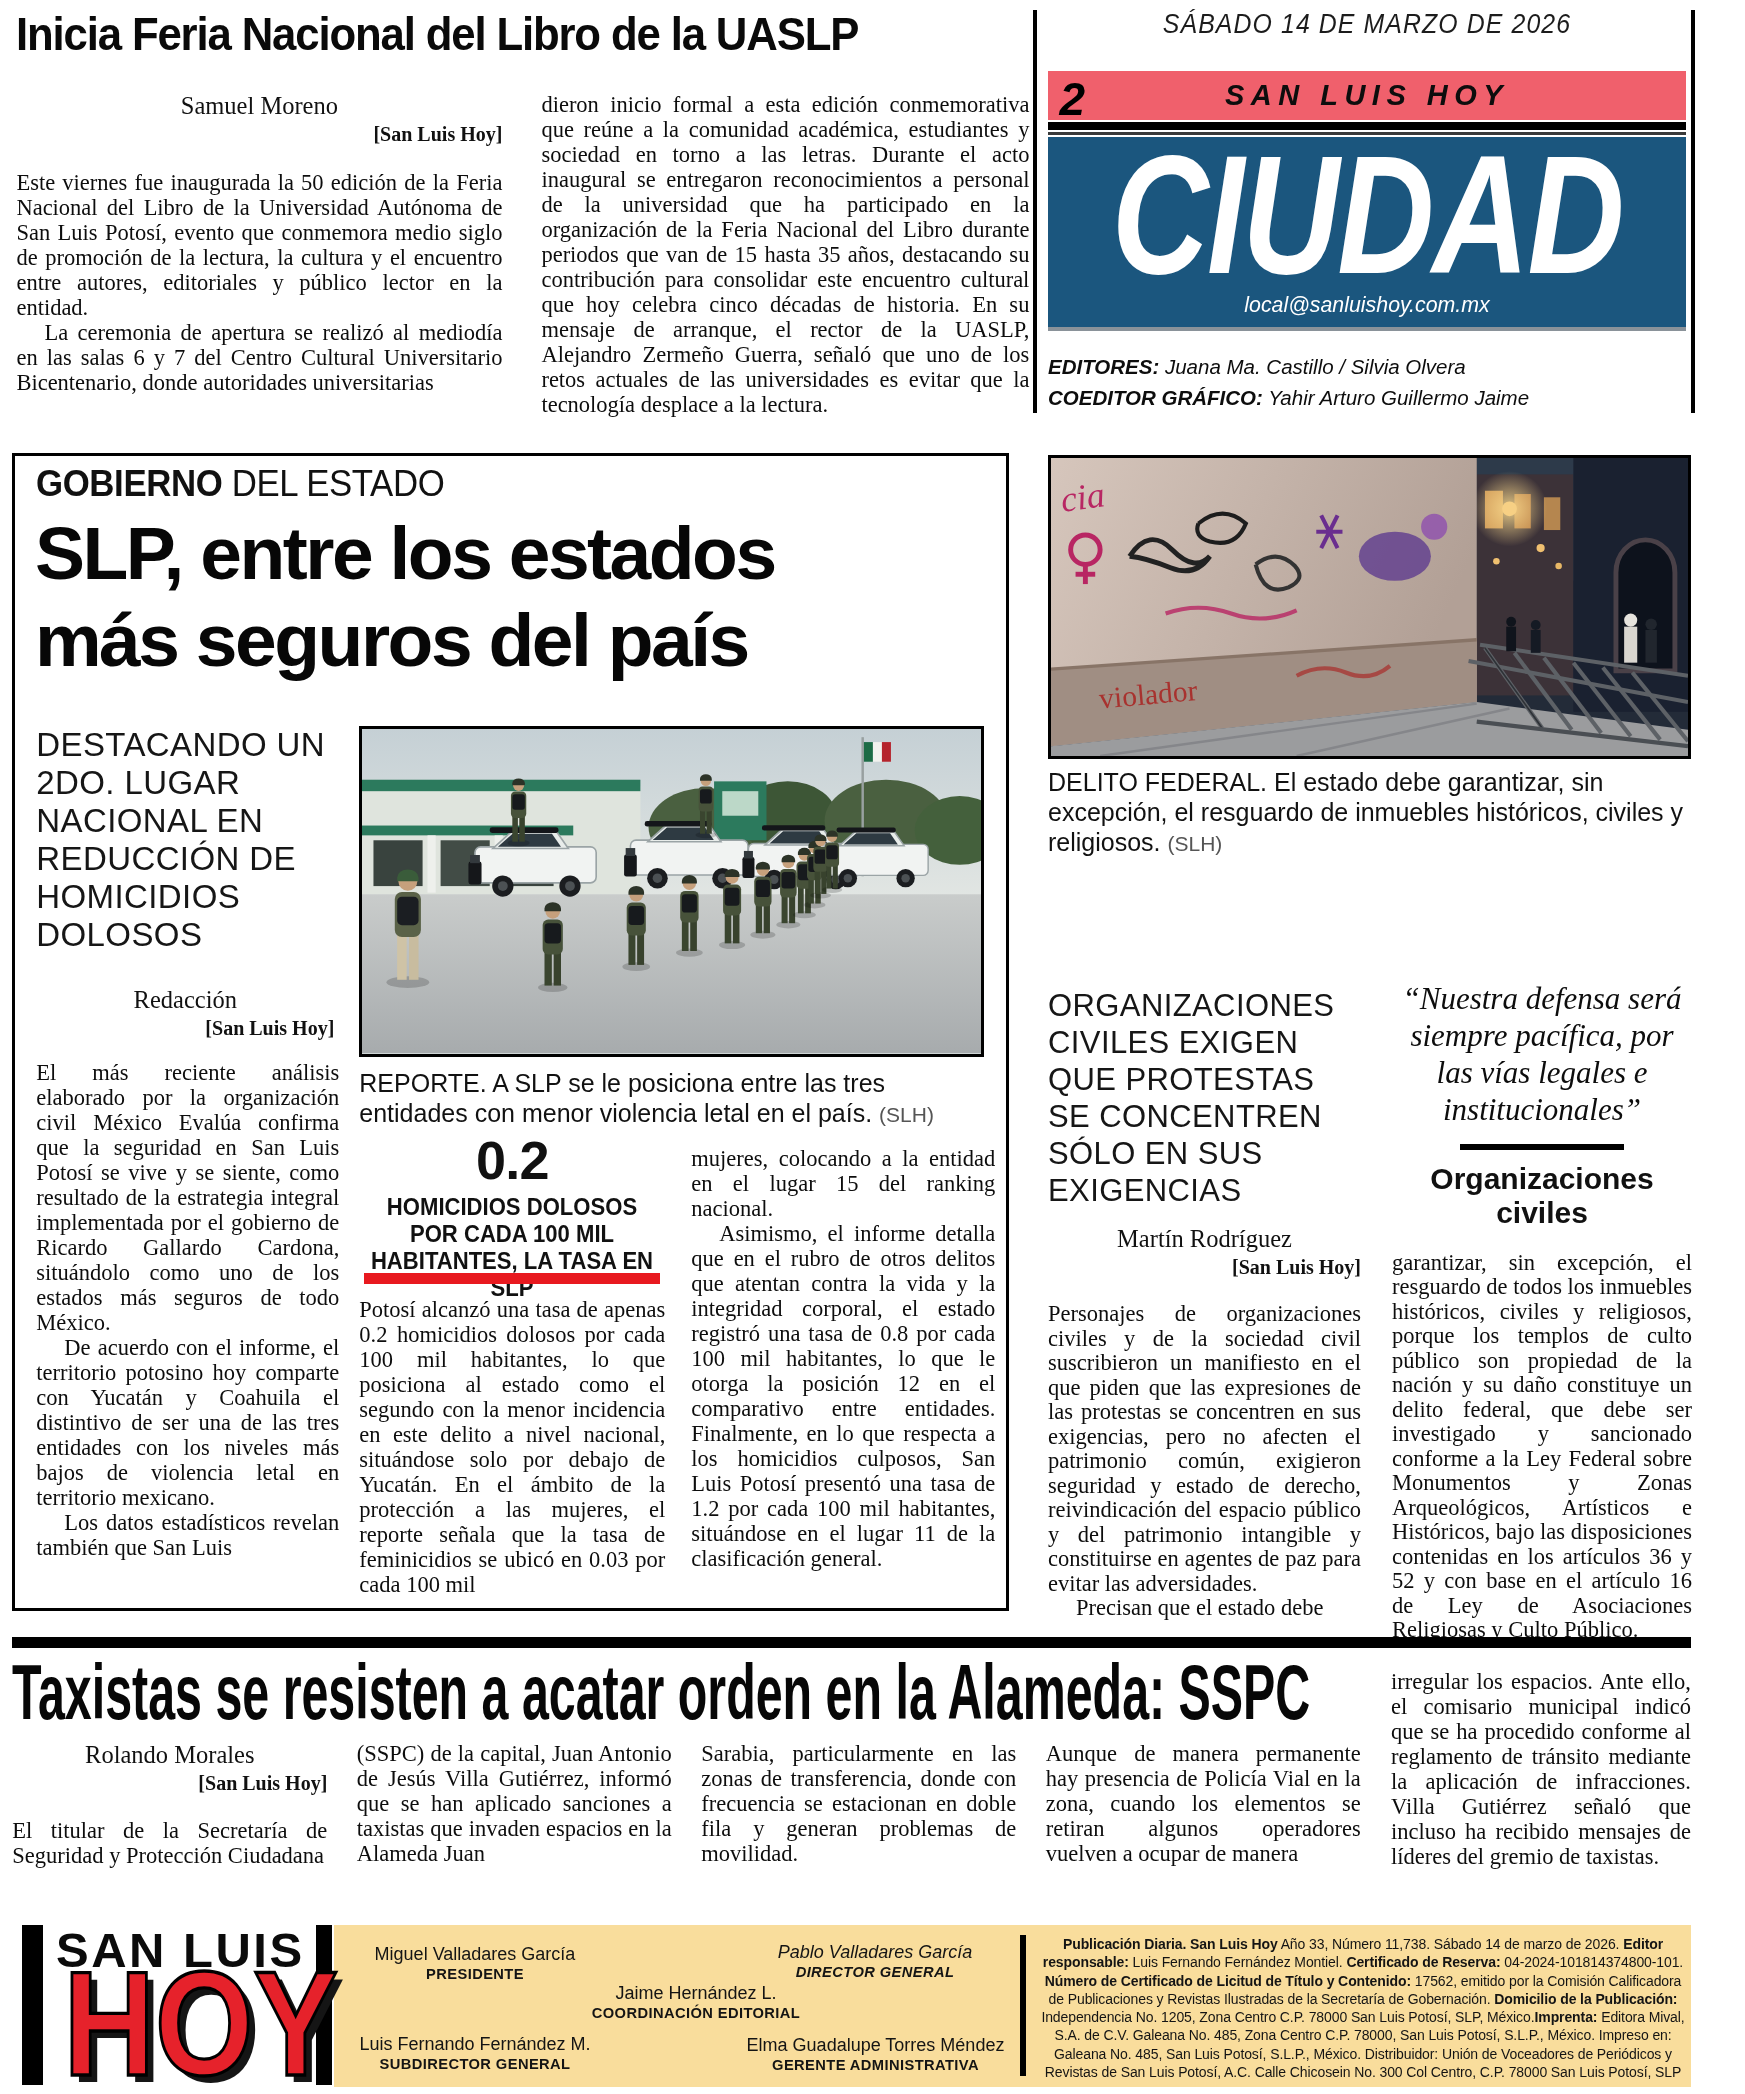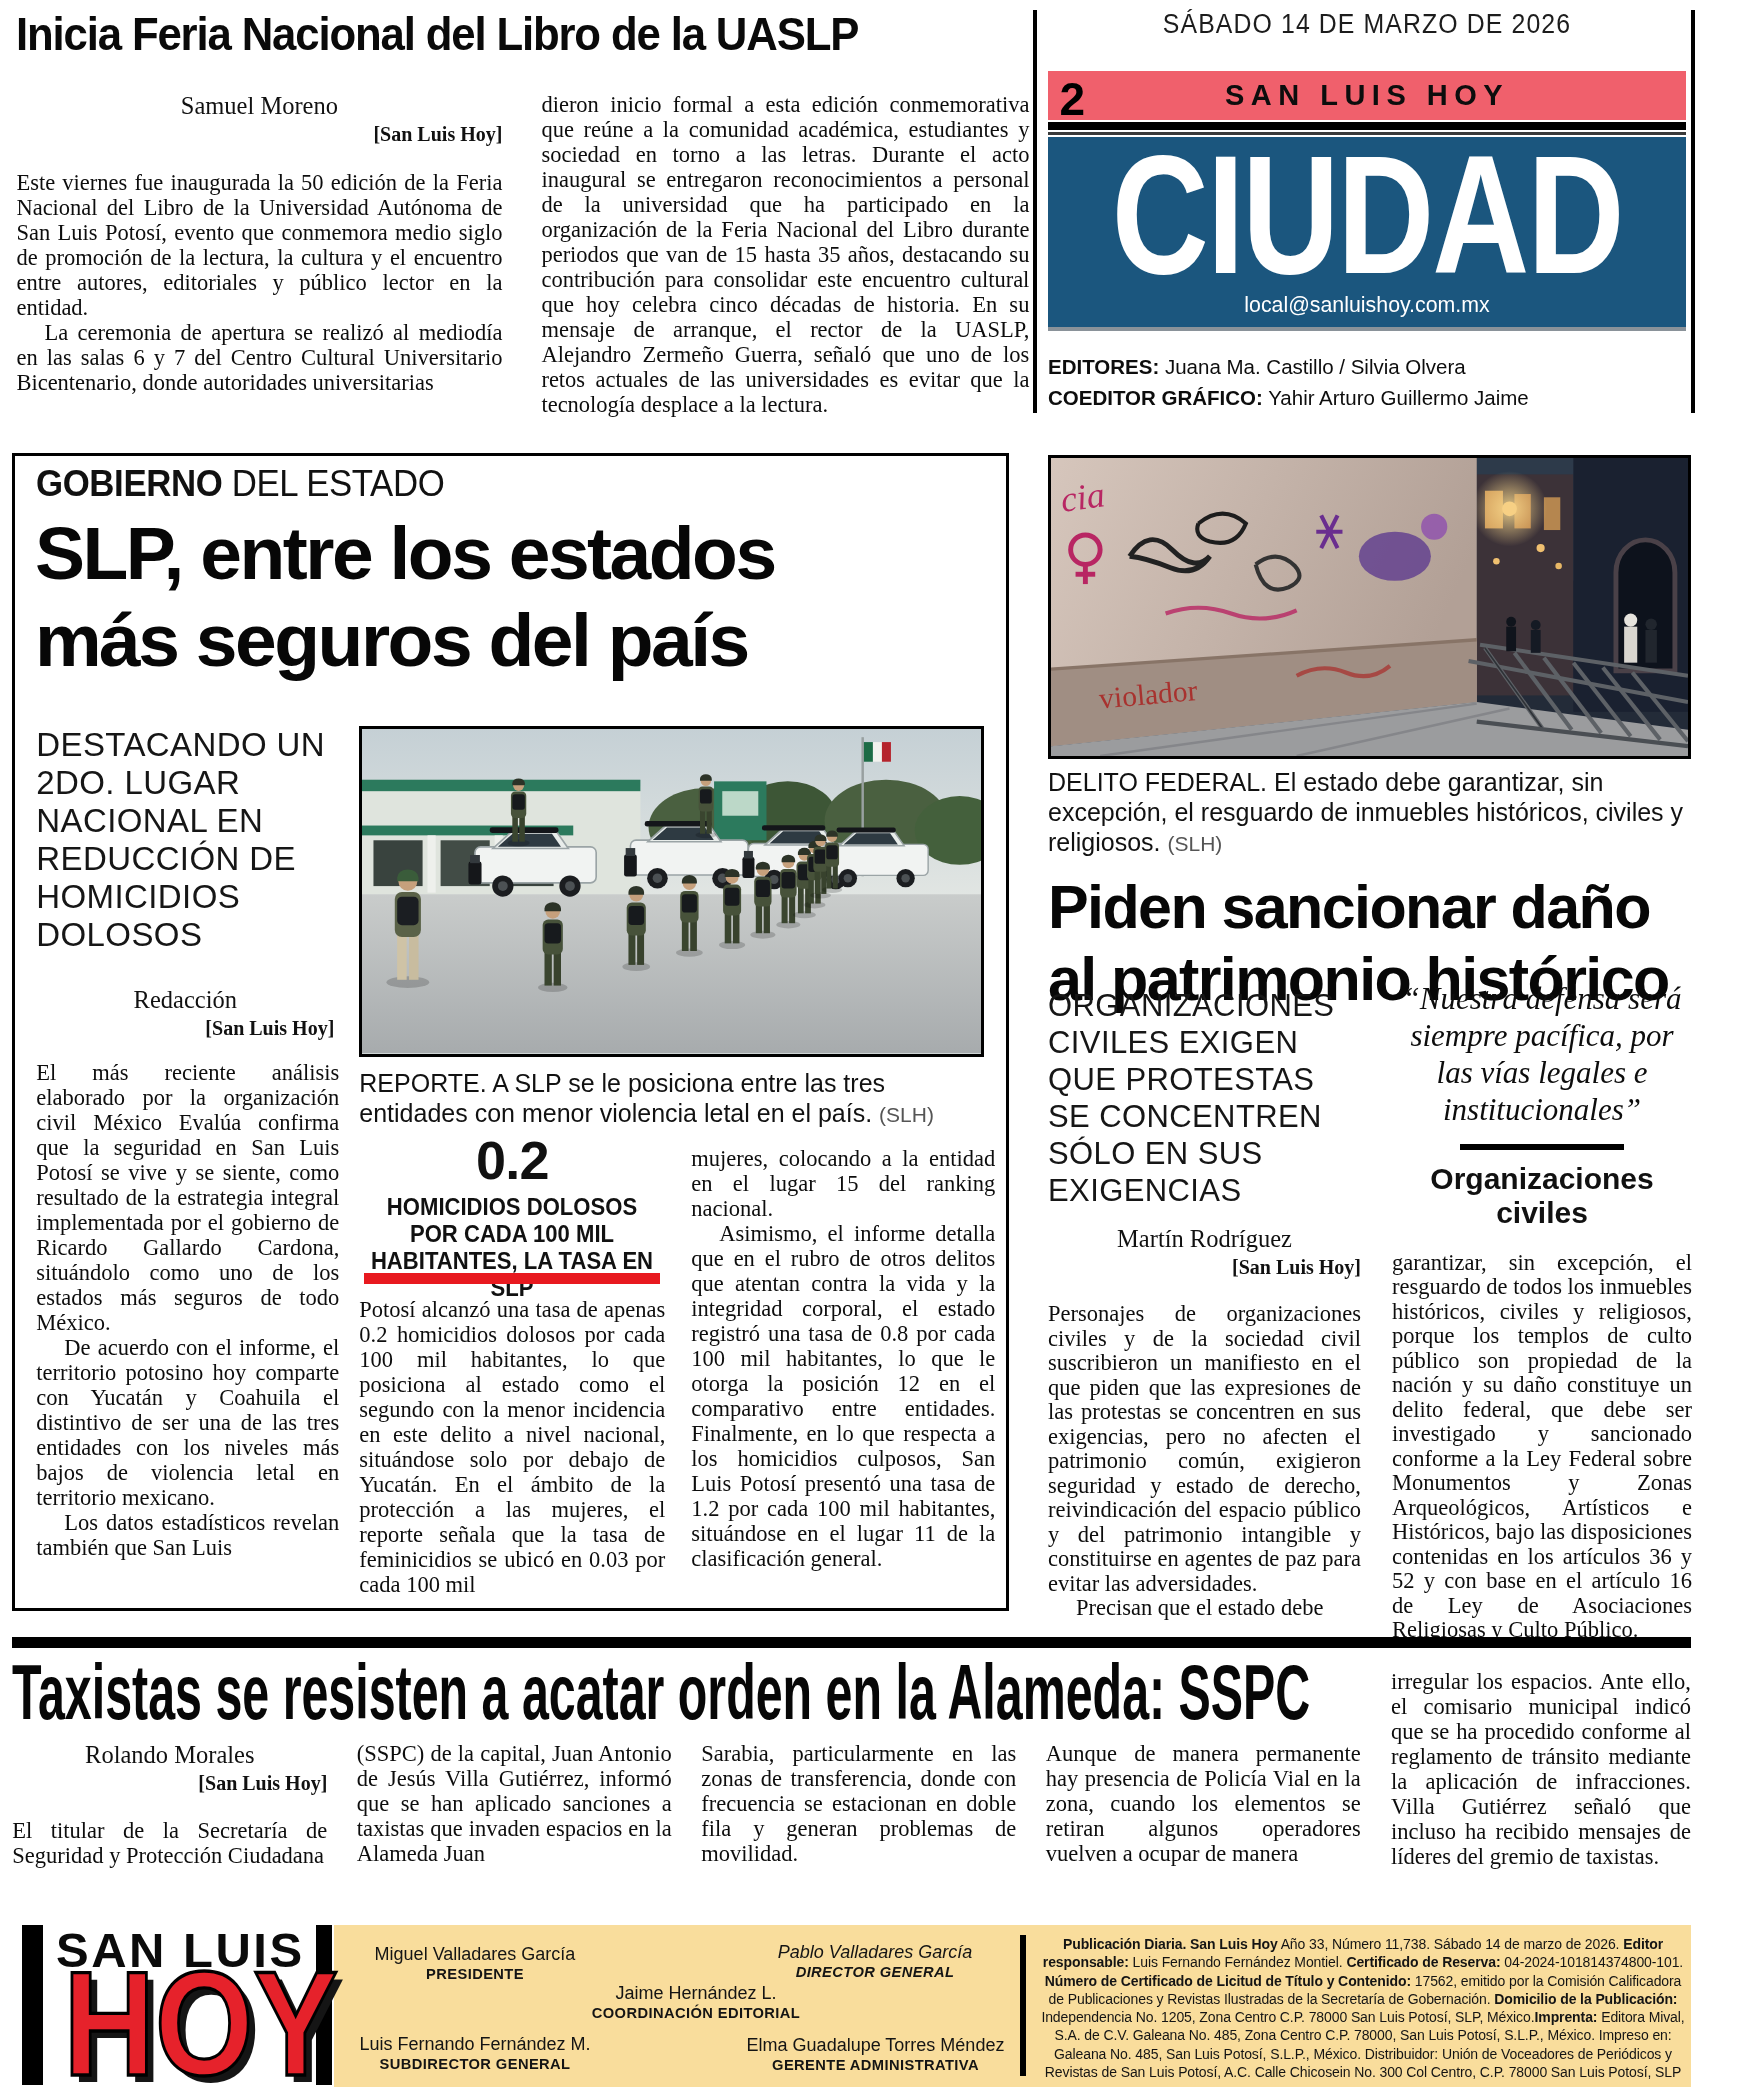--- a/index.html
+++ b/index.html
@@ -27,21 +27,21 @@
   .feria-cols { display:flex; gap:39px; margin-top:31px; }
   .feria-colA { width:486px; }
   .feria-colA .body-text { margin-top:21px; }
   .feria-colB { width:488px; }
 
   
   .vline-a { left:1033px; top:9.8px; width:4.1px; height:403px; background:#000; }
   .vline-b { left:1691px; top:9.8px; width:4.1px; height:403px; background:#000; }
 
   
-  .masthead { left:1048px; top:8.2px; width:638px; }
+  .masthead { left:1048px; top:8.2px; width:638px;font-style:italic; }
   .mast-date { text-align:center; font-size:27px; line-height:33px; letter-spacing:1.2px;
                transform:scaleX(.92); color:#1c1c1c; }
   .mast-redbar { position:relative; margin-top:29.5px; height:49px; background:#f0606c; }
   .mast-pagenum { position:absolute; left:11.5px; top:4.9px; font-size:46px; line-height:46px; font-weight:700; color:#000; }
   .mast-brand { text-align:center; line-height:49px; font-size:29px; font-weight:700; letter-spacing:6.5px; color:#0d0d0d; }
   .mast-rule1 { height:7.4px; background:#000; margin-top:2.5px; }
   .mast-rule2 { height:2.5px; background:#3a3a3a; margin-top:2.5px; }
   .mast-blue { margin-top:2.5px; height:194px; background:#1b567e; text-align:center;
                border-bottom:4.1px solid #8a9299; padding-top:9.8px; }
   .mast-section { color:#fff; font-size:168px; line-height:137px; font-weight:700; letter-spacing:-2.5px;
@@ -361,24 +361,20 @@
           <rect x="726" y="210" width="14" height="40" fill="#21262e"></rect>
             <circle cx="733" cy="203" r="7" fill="#21262e"></circle>
         </g>
       </svg>
     </div>
 
     <div class="pat-caption caption">
       <span class="lead">DELITO FEDERAL.</span><span> El estado debe garantizar, sin excepción, el resguardo de inmuebles históricos, civiles y religiosos. </span><span class="credit">(SLH)</span>
     </div>
 
-    <h2 class="pat-headline">
-      <span>Piden sancionar daño</span><br>
-      <span>al patrimonio histórico</span>
-    </h2>
 
     <div class="pat-colL">
       <div class="deck">ORGANIZACIONES CIVILES EXIGEN QUE PROTESTAS SE CONCENTREN SÓLO EN SUS EXIGENCIAS</div>
       <div class="byline">
         <span class="author">Martín Rodríguez</span>
         <span class="outlet">[San Luis Hoy]</span>
       </div>
       <div class="body-text">
           <p>Personajes de organizaciones civiles y de la sociedad civil suscribieron un manifiesto en el que piden que las expresiones de las protestas se concentren en sus exigencias, pero no afecten el patrimonio común, exigieron seguridad y estado de derecho, reivindicación del espacio público y del patrimonio intangible y constituirse en agentes de paz para evitar las adversidades.</p>
           <p>Precisan que el estado debe</p>

